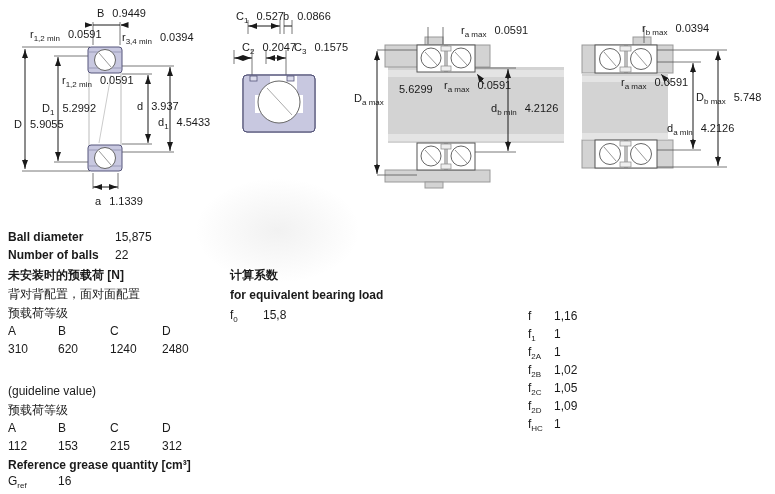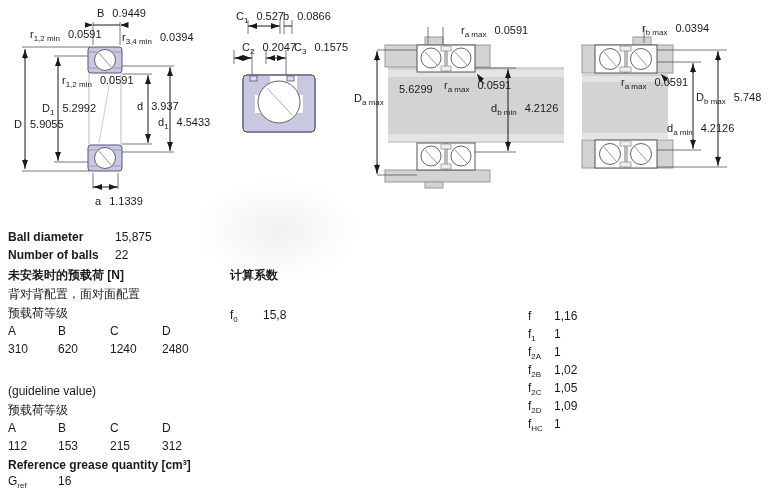--- a/index.html
+++ b/index.html
@@ -298,20 +298,21 @@
     <span>112</span>
     <span>153</span>
     <span>215</span>
     <span>312</span>
   </div>
   <span class="t b" style="left:8px;top:459px">Reference grease quantity [cm³]</span>
   <span class="t" style="left:8px;top:475px"><span>G</span><sub>ref</sub></span>
   <span class="t" style="left:58px;top:475px">16</span>
 
   <span class="t b" style="left:230px;top:269px">计算系数</span>
+  <span class="t b" style="left:230px;top:289px">for equivalent bearing load</span>
   <span class="t" style="left:230px;top:309px"><span>f</span><sub>0</sub></span>
   <span class="t" style="left:263px;top:309px">15,8</span>
 
   <div class="t frow" style="left:528px;top:310px">
       <span class="sym"><span>f</span><sub></sub></span>
       <span>1,16</span>
     </div>
   <div class="t frow" style="left:528px;top:328px">
       <span class="sym"><span>f</span><sub>1</sub></span>
       <span>1</span>

